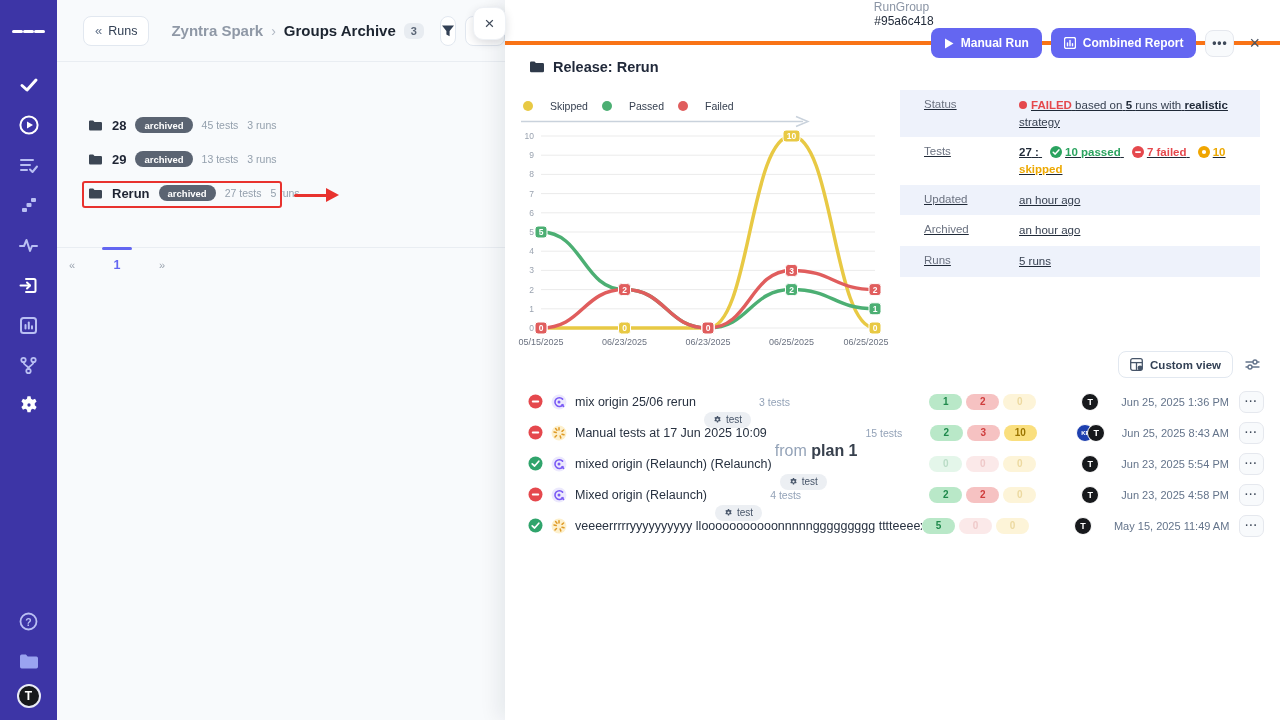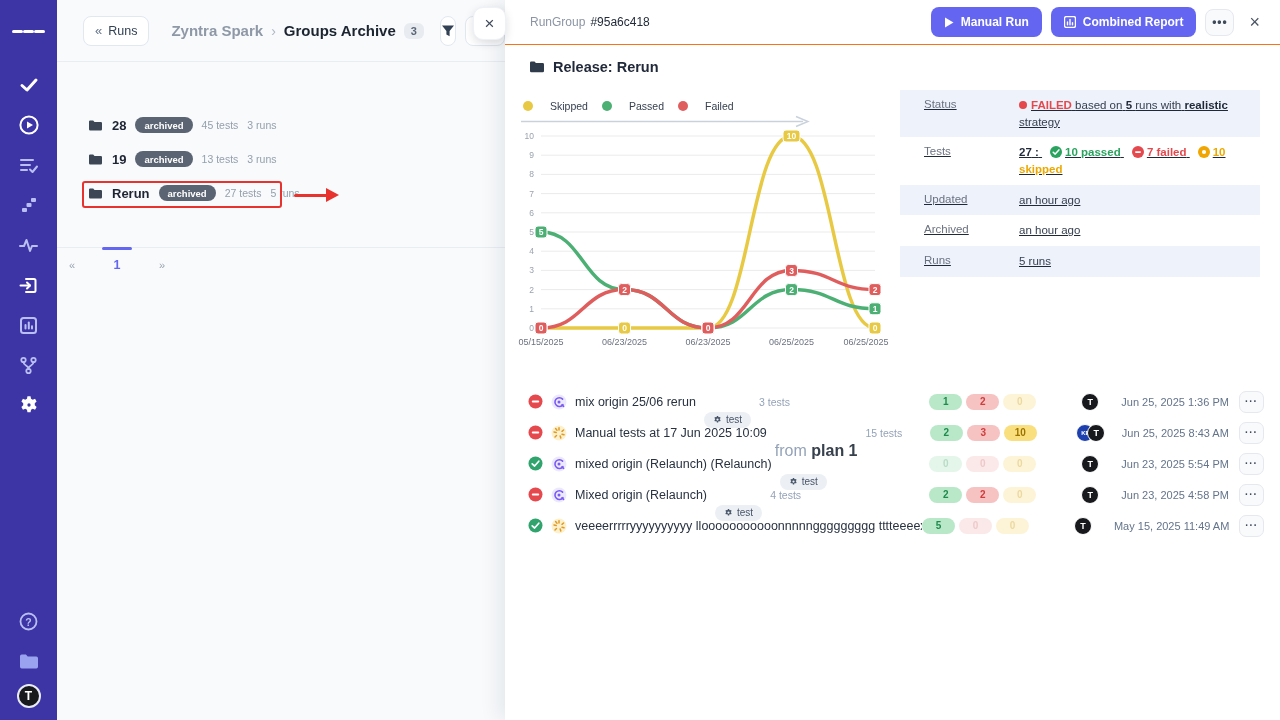--- a/index.html
+++ b/index.html
@@ -46,21 +46,21 @@
   .hl-box { position:absolute; left:82px; top:181px; width:200px; height:27px; border:2.5px solid #e8322e; border-radius:3px; pointer-events:none; }
   .hl-arrow { position:absolute; left:294px; top:188px; width:48px; height:14px; pointer-events:none; }
   .hl-arrow .shaft { position:absolute; left:0; top:5.5px; width:34px; height:3.5px; background:#e8322e; border-radius:2px; }
   .hl-arrow .head { position:absolute; left:32px; top:0; width:0; height:0; border-left:13px solid #e8322e; border-top:7px solid transparent; border-bottom:7px solid transparent; }
 
   
   .float-close { position:absolute; left:473px; top:7px; width:33px; height:33px; background:#fff; border:1px solid #eef1f5; border-radius:10px; box-shadow:0 3px 10px rgba(15,23,42,.14); display:flex; align-items:center; justify-content:center; font-size:17px; color:#3f4a5a; cursor:pointer; z-index:6; }
 
   
   .detail { position:absolute; left:505px; top:0; width:775px; height:720px; background:#fff; box-shadow:-8px 0 18px rgba(15,23,42,.07); z-index:4; }
-  .dt-header { position:absolute; top:0; left:0; width:100%; height:45px; border-bottom:1px solid #f97316; display:flex; align-items:center; padding:0 14px 0 25px; }
+  .dt-header { position:absolute; top:0; left:0; width:100%; height:45px; border-bottom:4px solid #f97316; display:flex; align-items:center; padding:0 14px 0 32px;flex-direction:column; }
   .rg-label { color:#8b95a5; font-size:12px; }
   .rg-id { color:#232c3b; font-size:12px; font-weight:normal; margin-left:5px; }
   .dt-actions { margin-left:auto; display:flex; align-items:center; gap:9px; }
   .btn-primary { display:flex; align-items:center; gap:7px; background:#6466f1; color:#fff; border:none; border-radius:8px; height:30px; padding:0 13px; font-size:12px; font-weight:600; cursor:pointer; font-family:inherit; }
   .more-btn { width:29px; height:27px; background:#f8fafc; border:1px solid #e5e8ee; border-radius:8px; color:#3f4a5a; font-size:12px; font-weight:bold; letter-spacing:1px; display:flex; align-items:center; justify-content:center; cursor:pointer; }
   .close-x { font-size:18px; color:#4b5563; padding:0 6px; cursor:pointer; }
 
   .release-title { position:absolute; left:24px; top:59px; display:flex; align-items:center; gap:8px; }
   .release-title span { font-size:14.5px; font-weight:bold; color:#21293a; }
 
@@ -233,21 +233,21 @@
     <span class="g-name">28</span>
     <span class="g-badge">archived</span>
     <span class="g-meta">45 tests</span>
     <span class="g-meta">3 runs</span>
   </div>
 
   <div class="group-row">
     <svg width="15" height="13" viewBox="0 0 16 14">
             <path d="M1 2.8 q0-1.3 1.3-1.3 h3.2 l1.4 1.6 h6.8 q1.3 0 1.3 1.3 v6.6 q0 1.3-1.3 1.3 H2.3 Q1 12.3 1 11 z" fill="#3c4654"></path>
           </svg>
-    <span class="g-name">19</span>
+    <span class="g-name">29</span>
     <span class="g-badge">archived</span>
     <span class="g-meta">13 tests</span>
     <span class="g-meta">3 runs</span>
   </div>
 
   <div class="group-row">
     <svg width="15" height="13" viewBox="0 0 16 14">
             <path d="M1 2.8 q0-1.3 1.3-1.3 h3.2 l1.4 1.6 h6.8 q1.3 0 1.3 1.3 v6.6 q0 1.3-1.3 1.3 H2.3 Q1 12.3 1 11 z" fill="#3c4654"></path>
           </svg>
     <span class="g-name">Rerun</span>
@@ -420,20 +420,37 @@
       <div class="sum-row">
         <span class="sum-label">Archived</span>
         <span class="sum-val">an hour ago</span>
       </div>
       <div class="sum-row alt">
         <span class="sum-label">Runs</span>
         <span class="sum-val">5 runs</span>
       </div>
     </div>
 
+    <div class="custom-view-row">
+      <button class="cv-btn">
+        <svg width="13" height="13" viewBox="0 0 13 13">
+            <rect x="0.7" y="0.7" width="11.6" height="11.6" rx="2" fill="none" stroke="#475569" stroke-width="1.3"></rect>
+            <line x1="0.7" y1="4.6" x2="12.3" y2="4.6" stroke="#475569" stroke-width="1.3"></line>
+            <line x1="6.5" y1="4.6" x2="6.5" y2="12.3" stroke="#475569" stroke-width="1.3"></line>
+            <circle cx="10" cy="10" r="2.4" fill="#475569"></circle>
+          </svg>
+        <span>Custom view</span>
+      </button>
+      <svg width="15" height="13" viewBox="0 0 15 13">
+          <line x1="1" y1="4" x2="14" y2="4" stroke="#64748b" stroke-width="1.4" stroke-linecap="round"></line>
+          <line x1="1" y1="9" x2="14" y2="9" stroke="#64748b" stroke-width="1.4" stroke-linecap="round"></line>
+          <circle cx="10" cy="4" r="2" fill="#fff" stroke="#64748b" stroke-width="1.4"></circle>
+          <circle cx="5" cy="9" r="2" fill="#fff" stroke="#64748b" stroke-width="1.4"></circle>
+        </svg>
+    </div>
 
     <div class="runs-list">
   <div class="run-row">
     <div class="rr-left">
       <svg class="status-ic st-failed" width="15" height="15" viewBox="0 0 15 15">
               <circle cx="7.5" cy="7.5" r="7" fill="#e5484d"></circle>
               <rect x="3.8" y="6.5" width="7.4" height="2" rx="1" fill="#fff"></rect>
             </svg>
 
       <svg class="origin-ic og-automated" width="16" height="16" viewBox="0 0 16 16">

